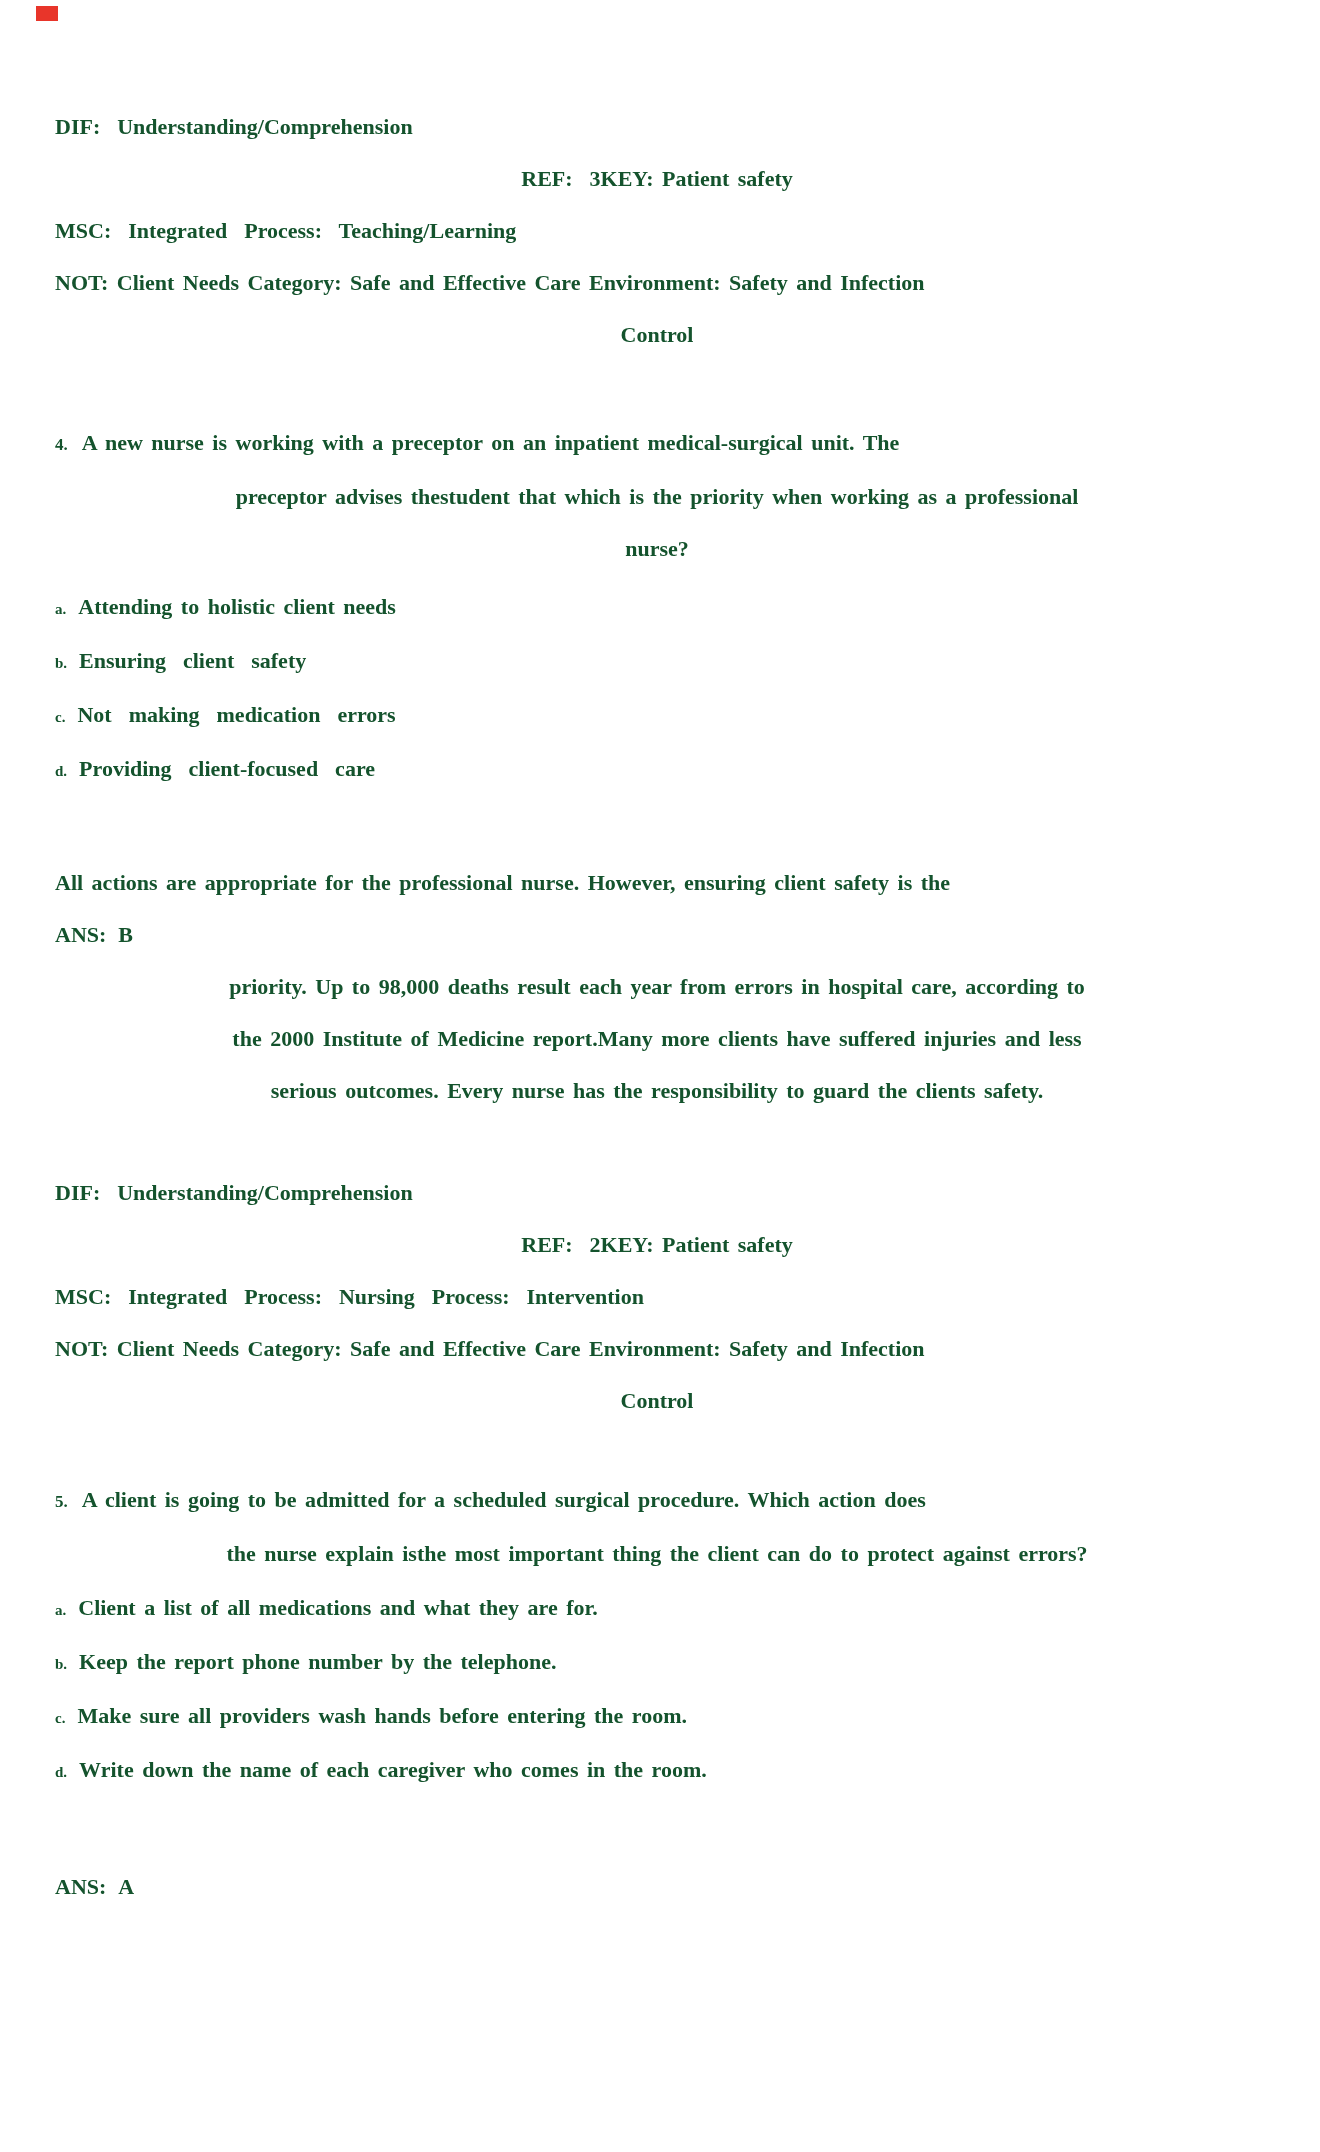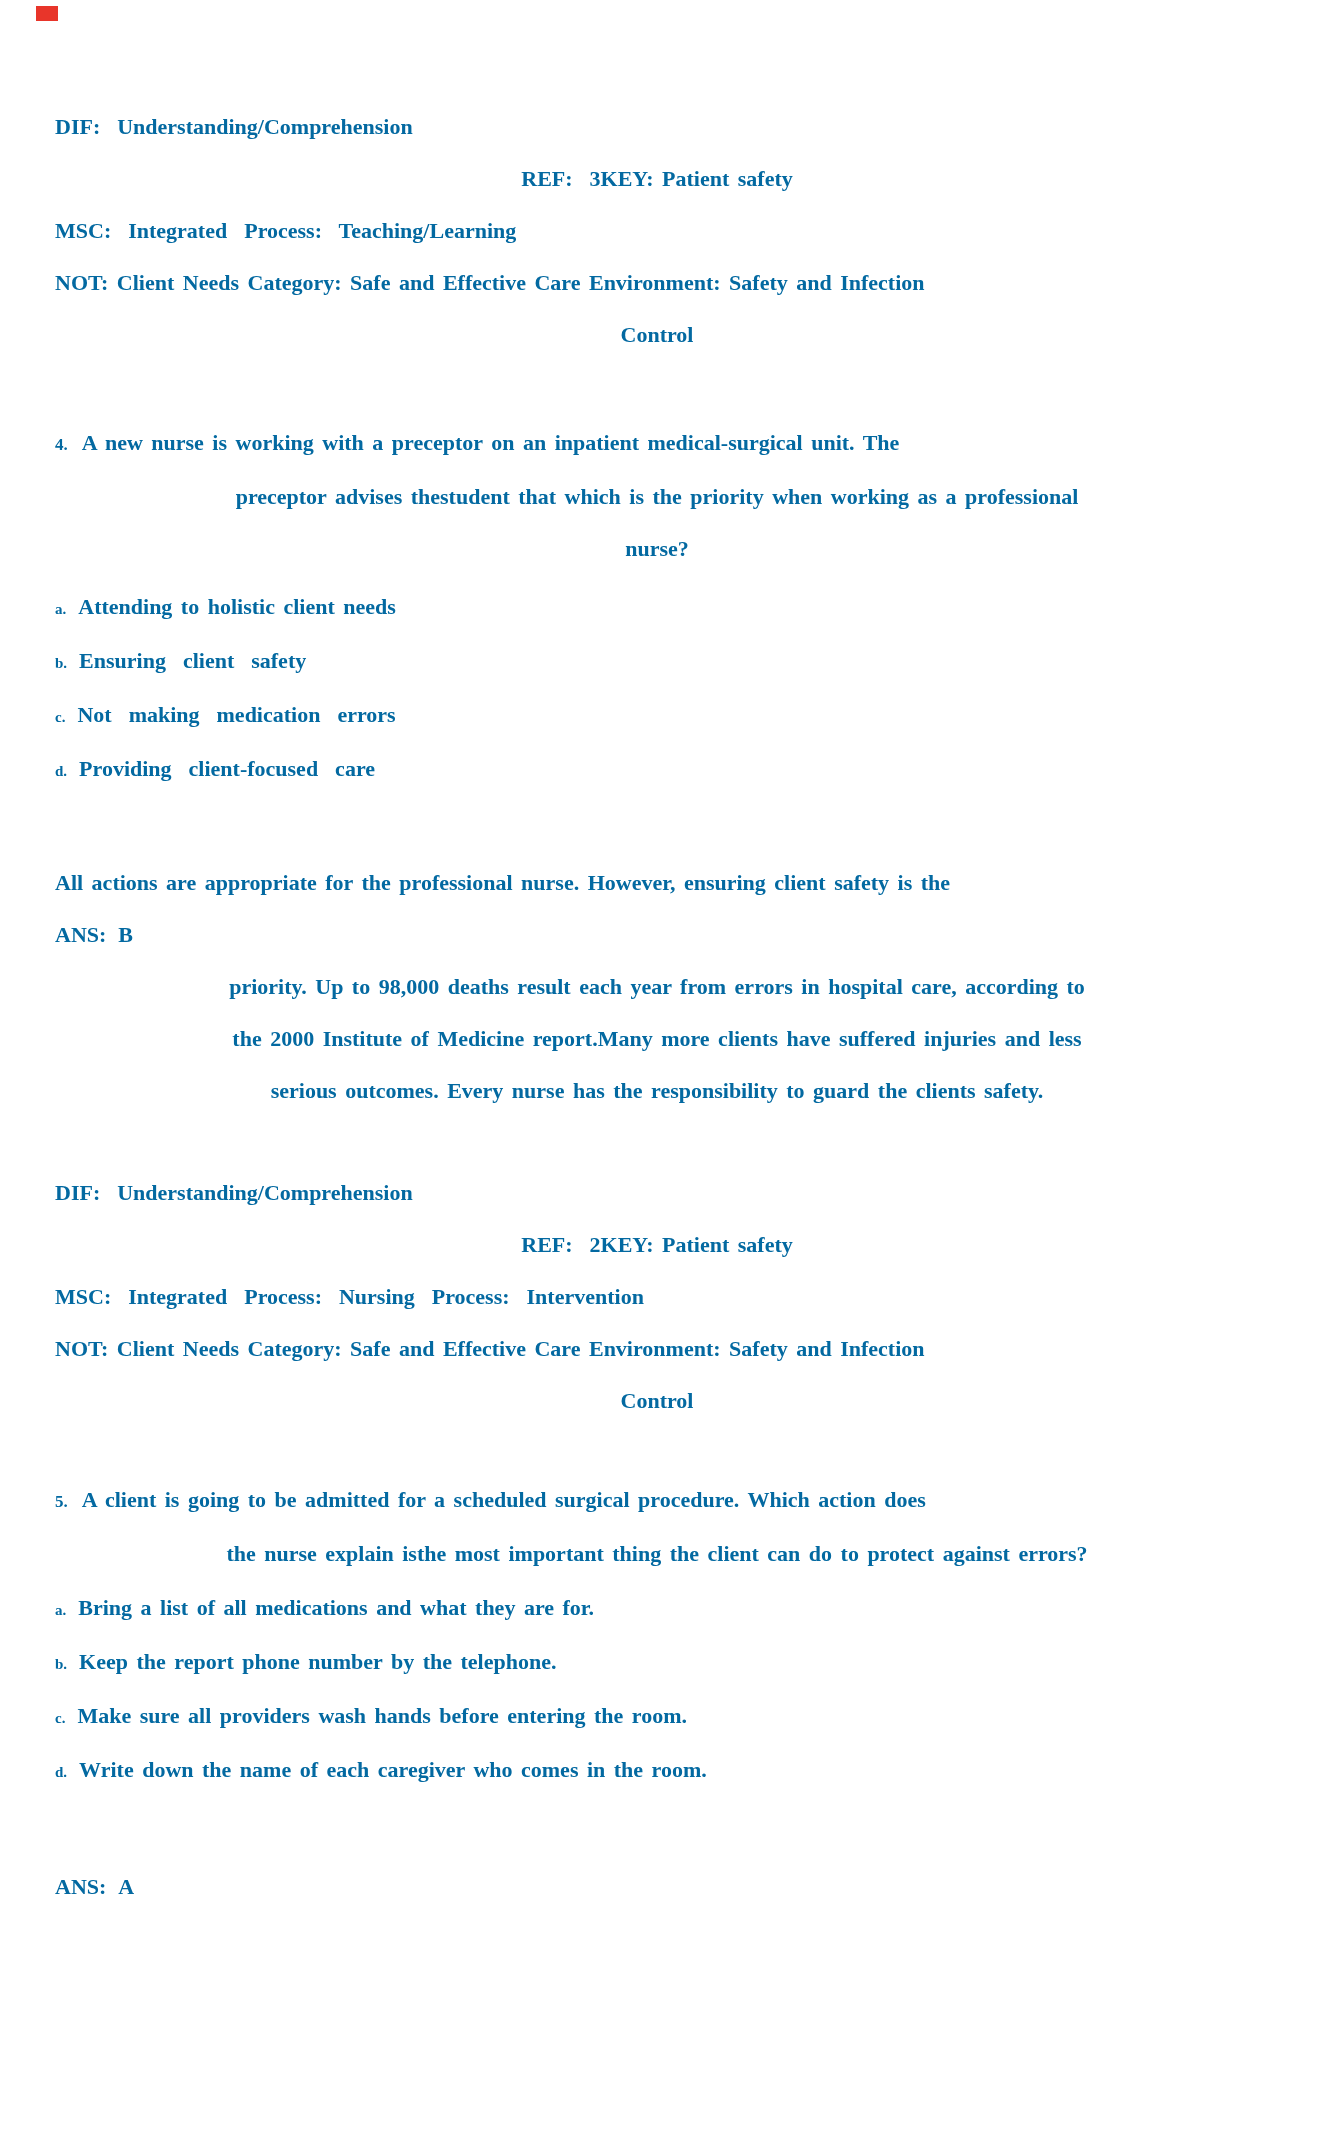--- a/index.html
+++ b/index.html
@@ -1,21 +1,21 @@
 <!DOCTYPE html>
 <html><head>
 <meta charset="utf-8">
 <style>
   html, body { margin: 0; padding: 0; background: #ffffff; }
   .page {
     position: relative;
     width: 1320px;
     height: 2152px;
     background: #ffffff;
-    color: #0369a1;
+    color: #14532d;
     font-family: "Liberation Serif", "DejaVu Serif", serif;
     font-weight: 700;
     overflow: hidden;
   }
   .red-marker {
     position: absolute;
     left: 36px;
     top: 6px;
     width: 22px;
     height: 15px;
@@ -97,21 +97,21 @@
       <div class="line">NOT: Client Needs Category: Safe and Effective Care Environment: Safety and Infection</div>
       <div class="line indent">Control</div>
     </section>
 
     <section class="b-q5">
       <div class="line"><span class="q-num">5.</span><span>A client is going to be admitted for a scheduled surgical procedure. Which action does</span></div>
       <div class="line indent">the nurse explain isthe most important thing the client can do to protect against errors?</div>
     </section>
 
     <section class="b-o5">
-      <div class="line"><span class="opt-label">a.</span><span>Bring a list of all medications and what they are for.</span></div>
+      <div class="line"><span class="opt-label">a.</span><span>Client a list of all medications and what they are for.</span></div>
       <div class="line"><span class="opt-label">b.</span><span>Keep the report phone number by the telephone.</span></div>
       <div class="line"><span class="opt-label">c.</span><span>Make sure all providers wash hands before entering the room.</span></div>
       <div class="line"><span class="opt-label">d.</span><span>Write down the name of each caregiver who comes in the room.</span></div>
     </section>
 
     <section class="b-a5">
       <div class="line"><span>ANS:</span><span class="ans-value">A</span></div>
     </section>
 
   </div>

